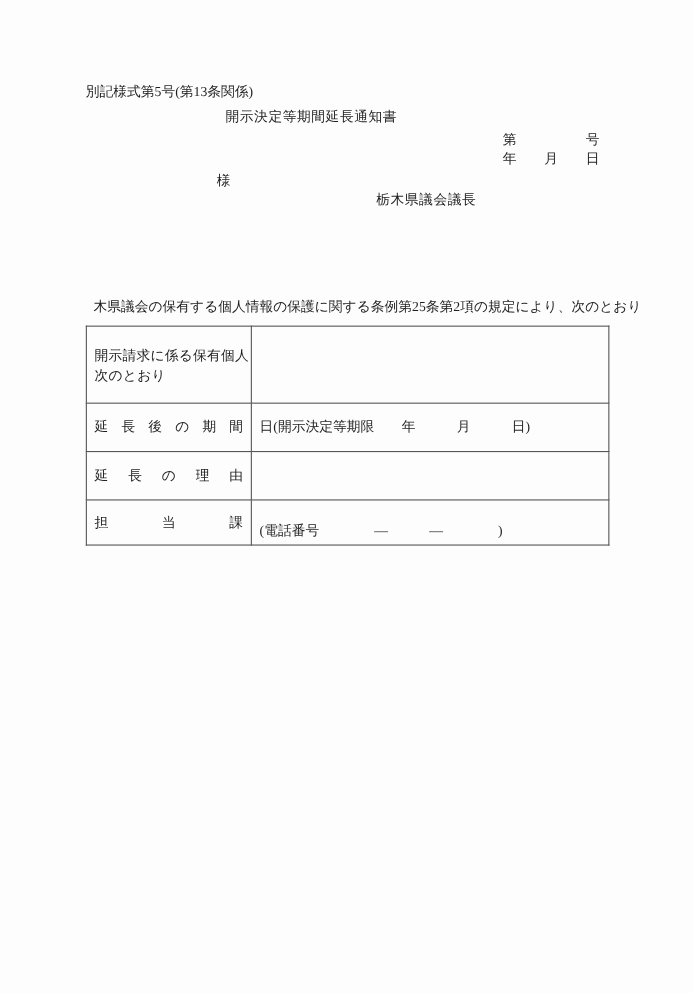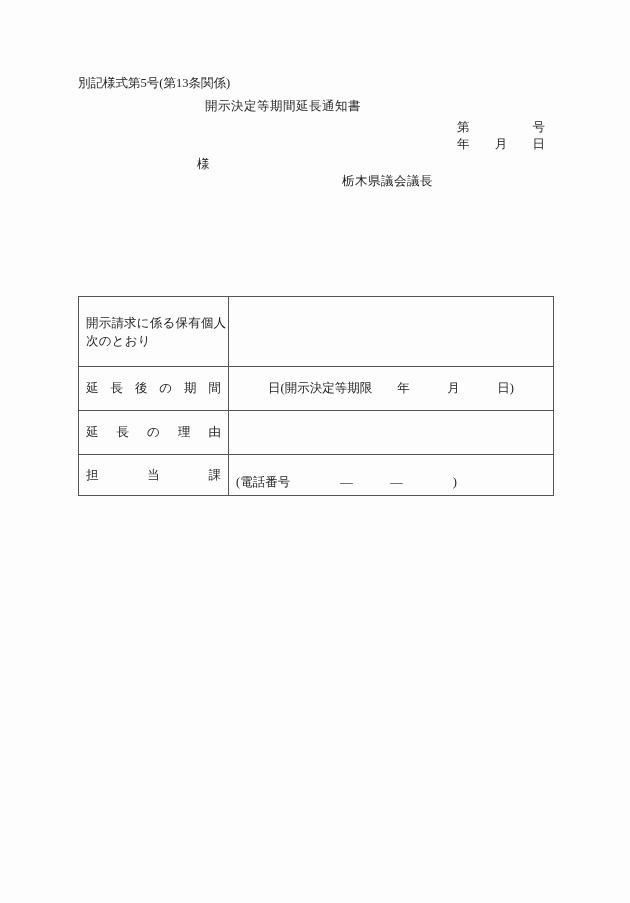--- a/index.html
+++ b/index.html
@@ -33,21 +33,21 @@
   .form-table td {
     border: 1px solid #555;
     font-size: 12.5px;
     color: #1f1f1f;
     padding: 0 7px;
     overflow: hidden;
   }
   .form-table .lbl { vertical-align: middle; }
   .form-table .jrow { display: flex; justify-content: space-between; }
   .lbl-multiline div { line-height: 18px; letter-spacing: 0.2px; white-space: nowrap; }
-  .val-mid   { vertical-align: middle; text-align: center; white-space: pre; }
+  .val-mid   { vertical-align: middle; text-align: left; white-space: pre; }
   .val-phone { vertical-align: bottom; text-align: left; white-space: pre; padding-bottom: 4px !important; }
   tr.r1 { height: 70px; }
   tr.r2 { height: 44px; }
   tr.r3 { height: 44px; }
   tr.r4 { height: 41px; }
 </style>
 </head>
 <body>
 
 <div class="page">
@@ -65,20 +65,21 @@
     <span>年</span>
     <span>月</span>
     <span>日</span>
   </div>
 
   <div class="abs addressee">様</div>
 
   <div class="abs sender">栃木県議会議長</div>
 
   <div class="abs body-par">
+    <div class="bline">木県議会の保有する個人情報の保護に関する条例第25条第2項の規定により、次のとおり</div>
   </div>
 
   <table class="form-table">
     <colgroup>
       <col style="width:150px">
       <col style="width:325px">
     </colgroup>
     <tbody>
         <tr class="r1">
       <td class="lbl lbl-multiline">

